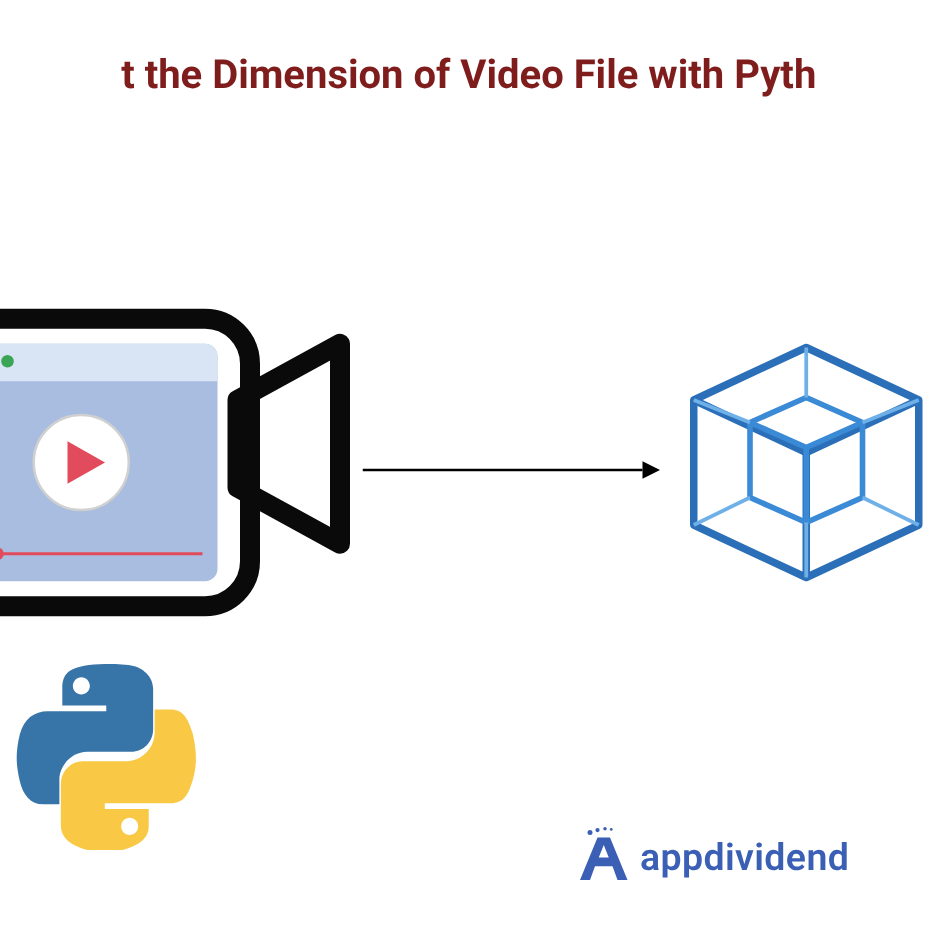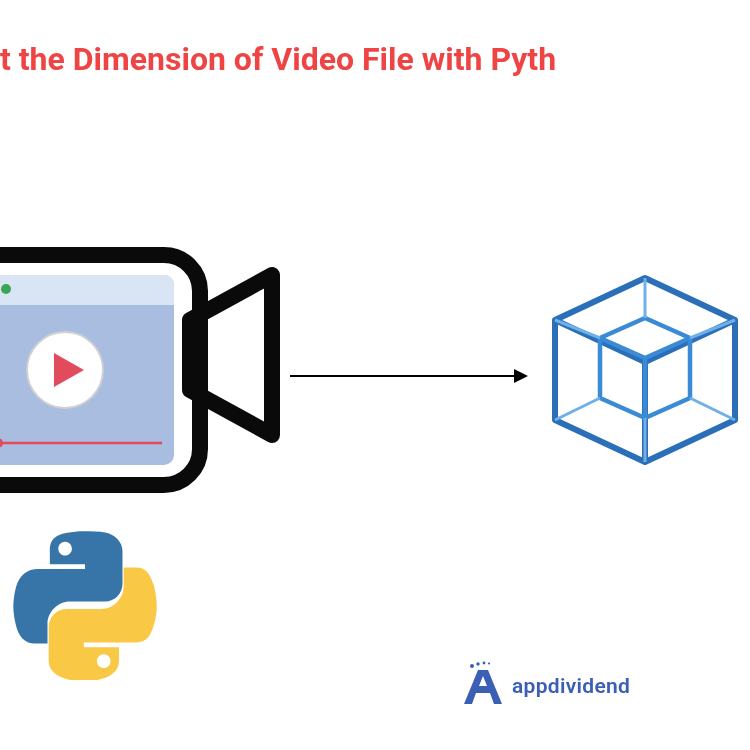--- a/index.html
+++ b/index.html
@@ -9,38 +9,39 @@
       background: #ffffff;
       font-family: -apple-system, BlinkMacSystemFont, "Segoe UI", Roboto, sans-serif;
       position: relative;
       overflow: hidden;
     }
     .title {
       position: absolute;
       top: 40px;
       left: 0;
       right: 0;
+      text-align: center;
       font-size: 32px;
       font-weight: 700;
-      color: #ef4444;
+      color: #7f1d1d;
       white-space: nowrap;
     }
     .stage {
       position: absolute;
       top: 0;
       left: 0;
       width: 750px;
       height: 750px;
     }
     .camera { position: absolute; left: -80px; top: 225px; }
     .arrow { position: absolute; left: 290px; top: 366px; }
     .wirecube { position: absolute; left: 530px; top: 260px; }
     .pylogo { position: absolute; left: 10px; top: 530px; }
     .brand { position: absolute; left: 460px; top: 660px; display: flex; align-items: center; gap: 4px; }
-    .brand-text { font-size: 21px; font-weight: 600; color: #3a5fb5; letter-spacing: 0.3px; }
+    .brand-text { font-size: 30px; font-weight: 600; color: #3a5fb5; letter-spacing: 0.3px; }
   </style>
 </head>
 <body>
 
 <div class="title">t the Dimension of Video File with Pyth</div>
 
 <div class="stage">
 
   <div class="camera">
     <svg width="380" height="290" viewBox="0 0 380 290">

